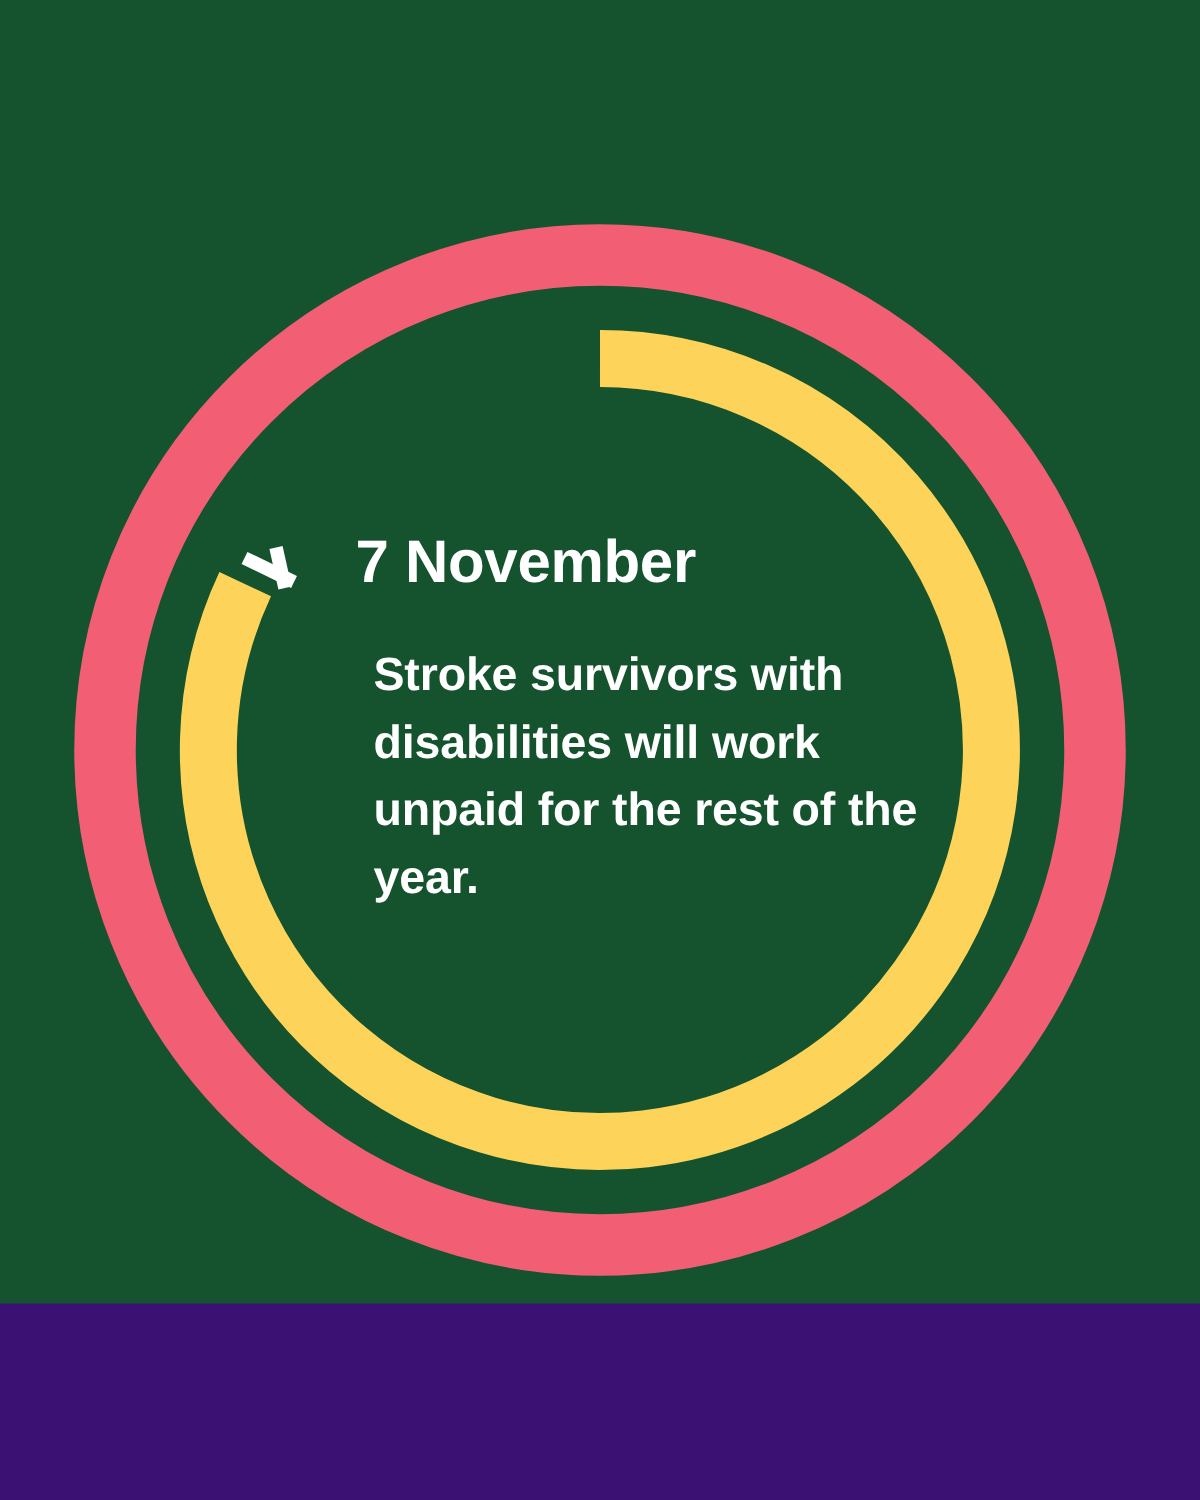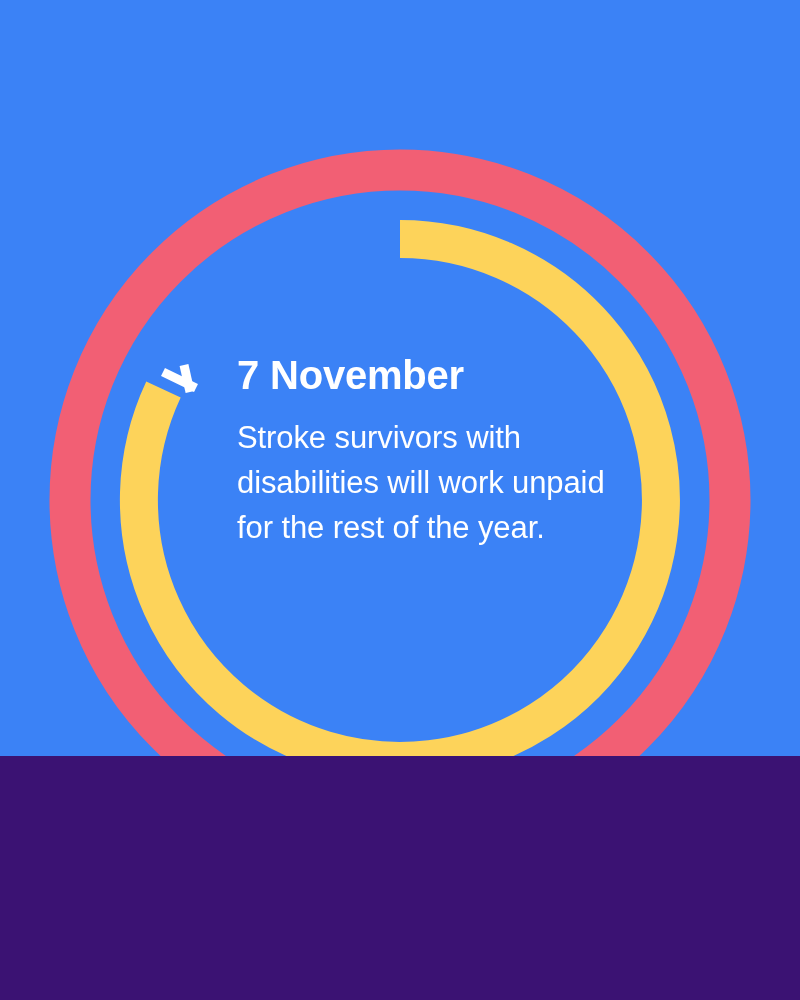--- a/index.html
+++ b/index.html
@@ -9,22 +9,22 @@
   body {
     width: 800px;
     height: 1000px;
     overflow: hidden;
     font-family: "Liberation Sans", sans-serif;
     background: #3b1273;
   }
   #poster {
     position: relative;
     width: 800px;
-    height: 756px;
-    background: #3b82f6;
+    height: 869px;
+    background: #14532d;
     overflow: hidden;
   }
   #ring-svg {
     position: absolute;
     left: 0;
     top: 0;
     width: 800px;
     height: 1000px;
     display: block;
   }
@@ -38,26 +38,26 @@
     margin: 0;
     color: #ffffff;
     font-family: "Liberation Sans", sans-serif;
     font-size: 40px;
     font-weight: bold;
     letter-spacing: -0.2px;
     line-height: 46px;
     white-space: nowrap;
   }
   #body-copy {
-    margin: 0;
+    margin: 12px;
     padding-top: 17px;
     color: #ffffff;
     font-family: "Liberation Sans", sans-serif;
     font-size: 31px;
-    font-weight: normal;
+    font-weight: bold;
     line-height: 45px;
     letter-spacing: -0.1px;
   }
 </style>
 </head>
 <body>
 
 <div id="poster">
 
   <svg id="ring-svg" viewBox="0 0 800 1000" aria-hidden="true">

